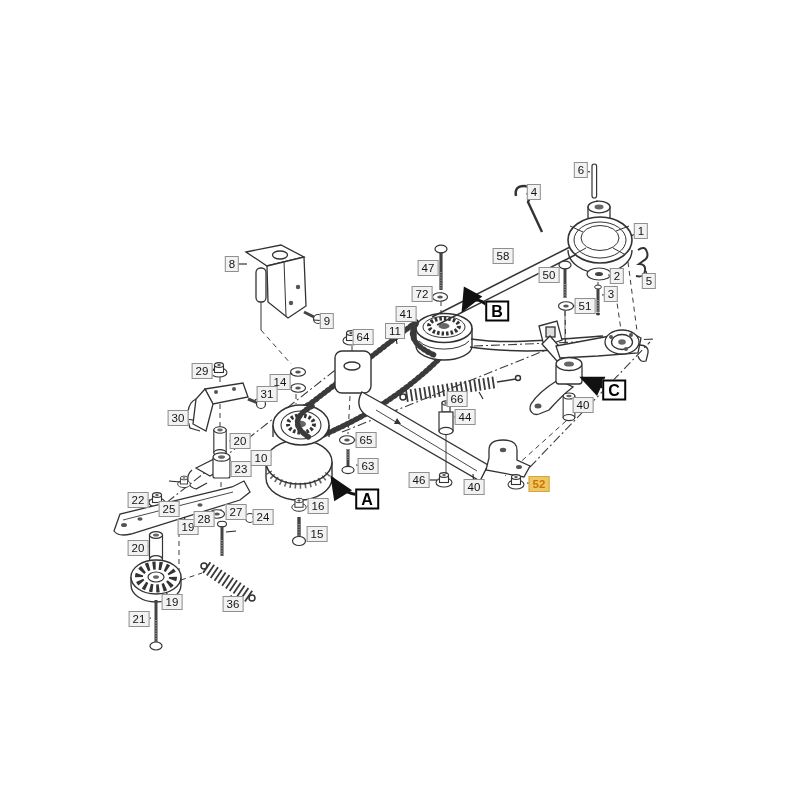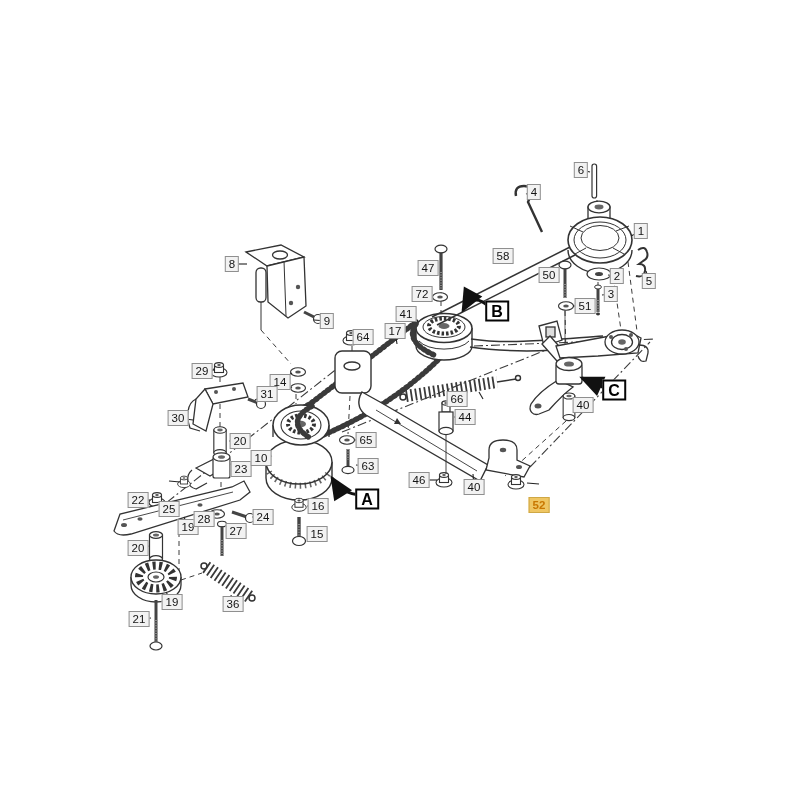--- a/index.html
+++ b/index.html
@@ -4,21 +4,21 @@
 <style>
   html,body{margin:0;padding:0;background:#fff;}
   #stage{position:relative;width:800px;height:800px;background:#fff;overflow:hidden;
          font-family:"Liberation Sans",sans-serif;}
   #art{position:absolute;left:0;top:0;}
   .co{position:absolute;transform:translate(-50%,-50%);background:#f2f2f2;
       border:1px solid #8f8f8f;color:#141414;font-size:11.5px;line-height:14px;
       padding:0 3px;white-space:nowrap;z-index:5;}
   .co.letter{background:#ffffff;border:2.5px solid #050505;font-weight:bold;
       font-size:16px;line-height:17px;padding:0 4px;color:#000;}
-  .co.hl{background:#efc663;border-color:#cfa845;color:#c87600;font-weight:bold;margin-top:21px;}
+  .co.hl{background:#efc663;border-color:#cfa845;color:#c87600;font-weight:bold;}
 </style>
 </head>
 <body>
 
 <div id="stage">
 <svg id="art" width="800" height="800" viewBox="0 0 800 800">
   <defs>
     <marker id="ah" markerWidth="9" markerHeight="8" refX="7.5" refY="4" orient="auto">
       <path d="M0.5,0.5 L8.5,4 L0.5,7.5 Z" fill="#111"></path>
     </marker>
@@ -354,33 +354,33 @@
 <div class="co" style="left:202px;top:371px">29</div>
 <div class="co" style="left:280px;top:382px">14</div>
 <div class="co" style="left:267px;top:394px">31</div>
 <div class="co" style="left:178px;top:418px">30</div>
 <div class="co" style="left:240px;top:441px">20</div>
 <div class="co" style="left:241px;top:469px">23</div>
 <div class="co" style="left:169px;top:509px">25</div>
 <div class="co" style="left:138px;top:500px">22</div>
 <div class="co" style="left:188px;top:527px">19</div>
 <div class="co" style="left:204px;top:519px">28</div>
-<div class="co" style="left:236px;top:531px">27</div>
+<div class="co" style="left:236px;top:512px">27</div>
 <div class="co" style="left:263px;top:517px">24</div>
 <div class="co" style="left:138px;top:548px">20</div>
 <div class="co" style="left:172px;top:602px">19</div>
 <div class="co" style="left:139px;top:619px">21</div>
 <div class="co" style="left:233px;top:604px">36</div>
 <div class="co" style="left:261px;top:458px">10</div>
 <div class="co" style="left:318px;top:506px">16</div>
 <div class="co" style="left:317px;top:534px">15</div>
 <div class="co" style="left:366px;top:440px">65</div>
 <div class="co" style="left:368px;top:466px">63</div>
 <div class="co" style="left:363px;top:337px">64</div>
-<div class="co" style="left:395px;top:331px">17</div>
+<div class="co" style="left:395px;top:331px">11</div>
 <div class="co" style="left:406px;top:314px">41</div>
 <div class="co" style="left:428px;top:268px">47</div>
 <div class="co" style="left:422px;top:294px">72</div>
 <div class="co" style="left:503px;top:256px">58</div>
 <div class="co" style="left:581px;top:170px">6</div>
 <div class="co" style="left:534px;top:192px">4</div>
 <div class="co" style="left:641px;top:231px">1</div>
 <div class="co" style="left:617px;top:276px">2</div>
 <div class="co" style="left:611px;top:294px">3</div>
 <div class="co" style="left:649px;top:281px">5</div>

